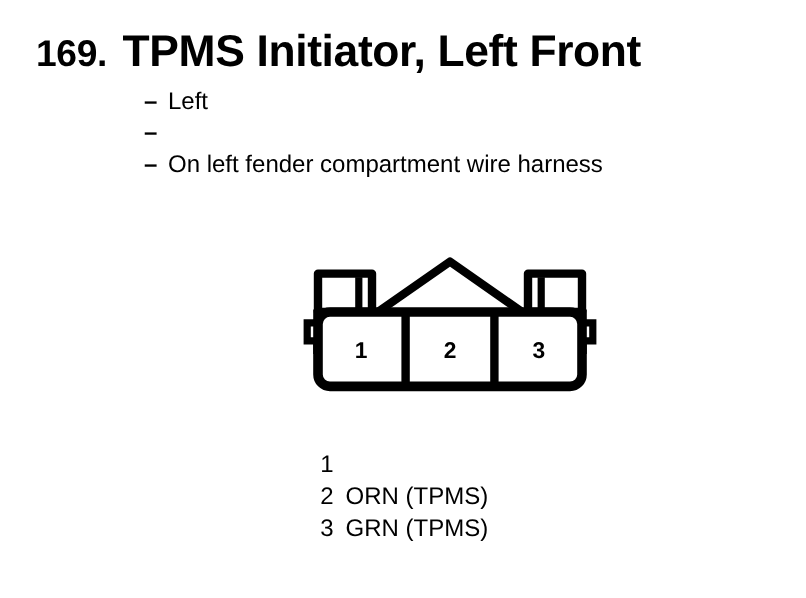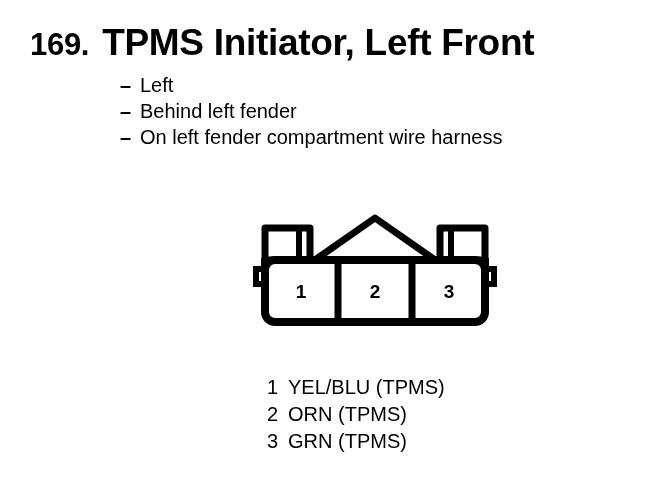--- a/index.html
+++ b/index.html
@@ -122,21 +122,20 @@
     <span class="title-text">TPMS Initiator, Left Front</span>
   </div>
 
   <div class="bullets">
     <div class="bullet-line">
       <span class="bullet-dash">–</span>
       <span class="bullet-label">Left</span>
     </div>
     <div class="bullet-line">
       <span class="bullet-dash">–</span>
-      <span class="bullet-label">Behind left fender</span>
     </div>
     <div class="bullet-line">
       <span class="bullet-dash">–</span>
       <span class="bullet-label">On left fender compartment wire harness</span>
     </div>
   </div>
 
   <div class="connector">
     <svg width="280" height="140" viewBox="0 0 280 140" xmlns="http://www.w3.org/2000/svg">
 
@@ -161,21 +160,20 @@
 
       <text class="pin-num" x="66" y="98">1</text>
       <text class="pin-num" x="140" y="98">2</text>
       <text class="pin-num" x="214" y="98">3</text>
     </svg>
   </div>
 
   <div class="legend">
     <div class="legend-row">
       <span class="legend-num">1</span>
-      <span class="legend-desc">YEL/BLU (TPMS)</span>
     </div>
     <div class="legend-row">
       <span class="legend-num">2</span>
       <span class="legend-desc">ORN (TPMS)</span>
     </div>
     <div class="legend-row">
       <span class="legend-num">3</span>
       <span class="legend-desc">GRN (TPMS)</span>
     </div>
   </div>

